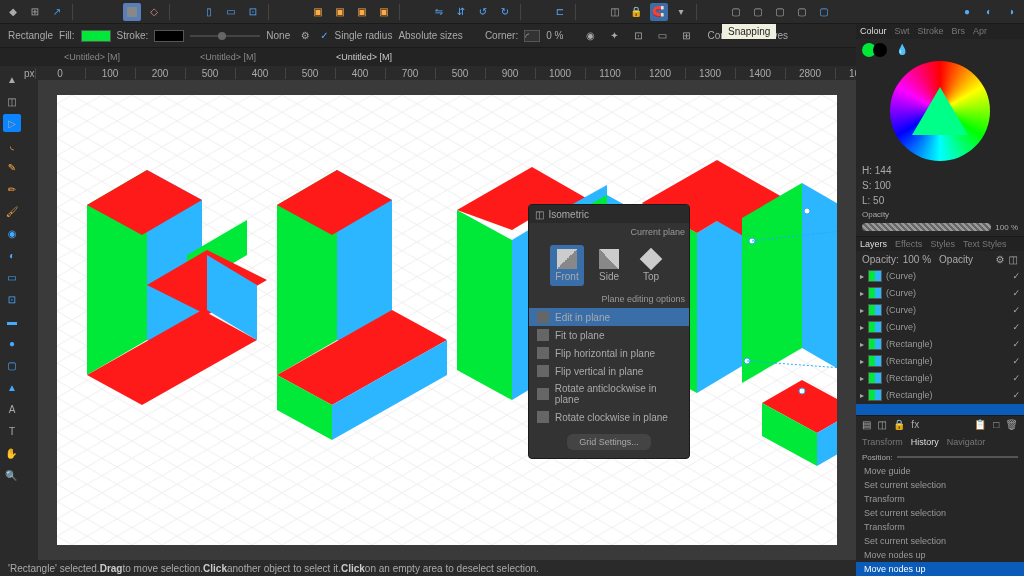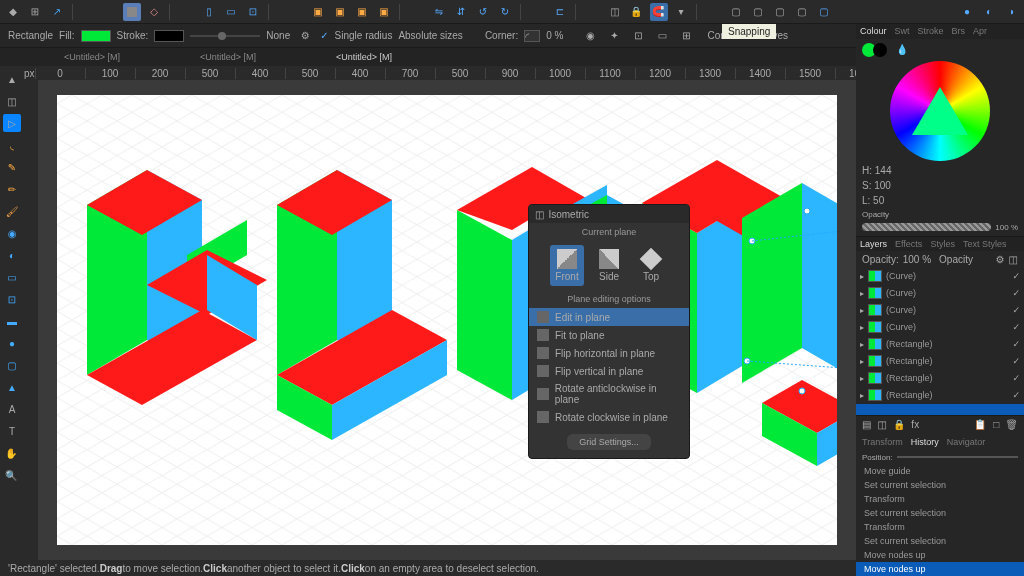--- a/index.html
+++ b/index.html
@@ -44,21 +44,21 @@
 .hist-tabs{height:18px;display:flex;align-items:center;padding:0 6px;gap:8px}
 .hist-tab{font-size:9px;color:#777}
 .hist-tab.active{color:#ddd}
 .hist-row{height:14px;font-size:9px;color:#999;padding:0 8px;display:flex;align-items:center}
 .hist-row.selected{background:#0a5cb8;color:#fff}
 .status-bar{position:absolute;bottom:0;left:0;right:168px;height:16px;background:#2a2a2a;font-size:9px;color:#888;display:flex;align-items:center;padding:0 8px}
 .status-bar b{color:#ccc}
 .tooltip{position:absolute;top:24px;left:722px;background:#f0f0e0;color:#222;padding:2px 6px;font-size:10px;border-radius:0;z-index:100}
 .iso-panel{position:absolute;top:204px;left:528px;width:162px;background:#333;border:1px solid #1a1a1a;border-radius:4px;z-index:50}
 .iso-header{height:18px;display:flex;align-items:center;gap:4px;padding:0 6px;background:#2a2a2a;font-size:9px}
-.iso-section-title{text-align:center;font-size:9px;color:#999;padding:4px}
+.iso-section-title{text-align:right;font-size:9px;color:#999;padding:4px}
 .plane-row{display:flex;justify-content:center;gap:8px;padding:4px}
 .plane-btn{width:34px;display:flex;flex-direction:column;align-items:center;gap:2px;padding:4px;border-radius:3px;cursor:pointer}
 .plane-btn.active{background:#3a6ea8}
 .plane-cube{width:20px;height:20px;background:#888}
 .plane-label{font-size:10px}
 .iso-btn{display:flex;align-items:center;gap:6px;padding:3px 8px;font-size:9px;cursor:pointer}
 .iso-btn.active{background:#3a6ea8}
 .iso-btn-icon{width:12px;height:12px;background:#666}
 .grid-settings-btn{margin:8px auto;padding:3px 12px;background:#444;border-radius:6px;font-size:9px;width:fit-content;cursor:pointer}
 .icon-sq{width:10px;height:10px;background:#888}
@@ -179,21 +179,21 @@
       <div class="ruler-tick">500</div>
       <div class="ruler-tick">400</div>
       <div class="ruler-tick">700</div>
       <div class="ruler-tick">500</div>
       <div class="ruler-tick">900</div>
       <div class="ruler-tick">1000</div>
       <div class="ruler-tick">1100</div>
       <div class="ruler-tick">1200</div>
       <div class="ruler-tick">1300</div>
       <div class="ruler-tick">1400</div>
-      <div class="ruler-tick">1500</div>
+      <div class="ruler-tick">2800</div>
       <div class="ruler-tick">1600</div>
     </div>
   <div class="ruler-left"></div>
   <div class="canvas-wrap">
     <div class="canvas">
       <svg width="780" height="450" viewBox="0 0 780 450">
 
         <defs>
             <pattern id="iso" width="30" height="17.3" patternUnits="userSpaceOnUse">
           <path d="M0 8.65 L15 0 L30 8.65 L15 17.3 Z" fill="none" stroke="#ddd" stroke-width="0.5"></path>

